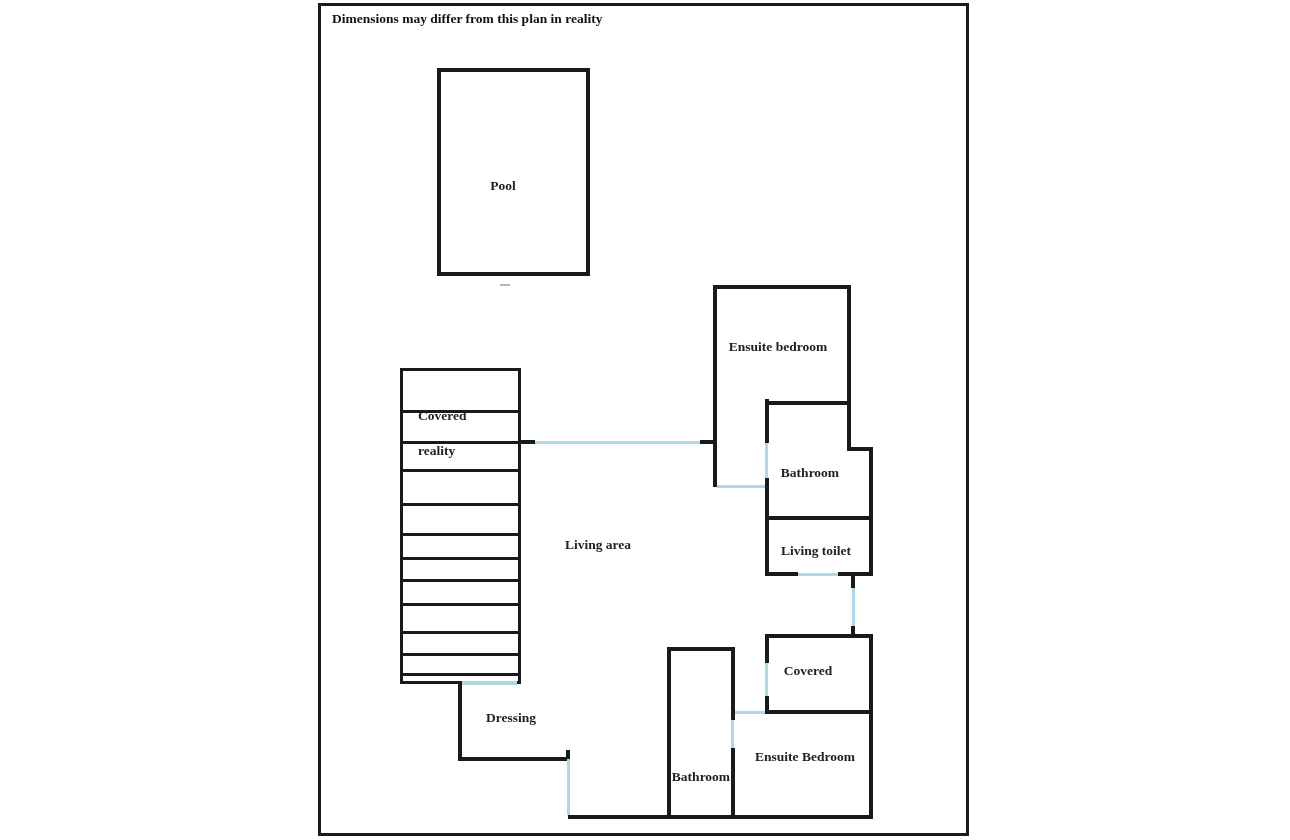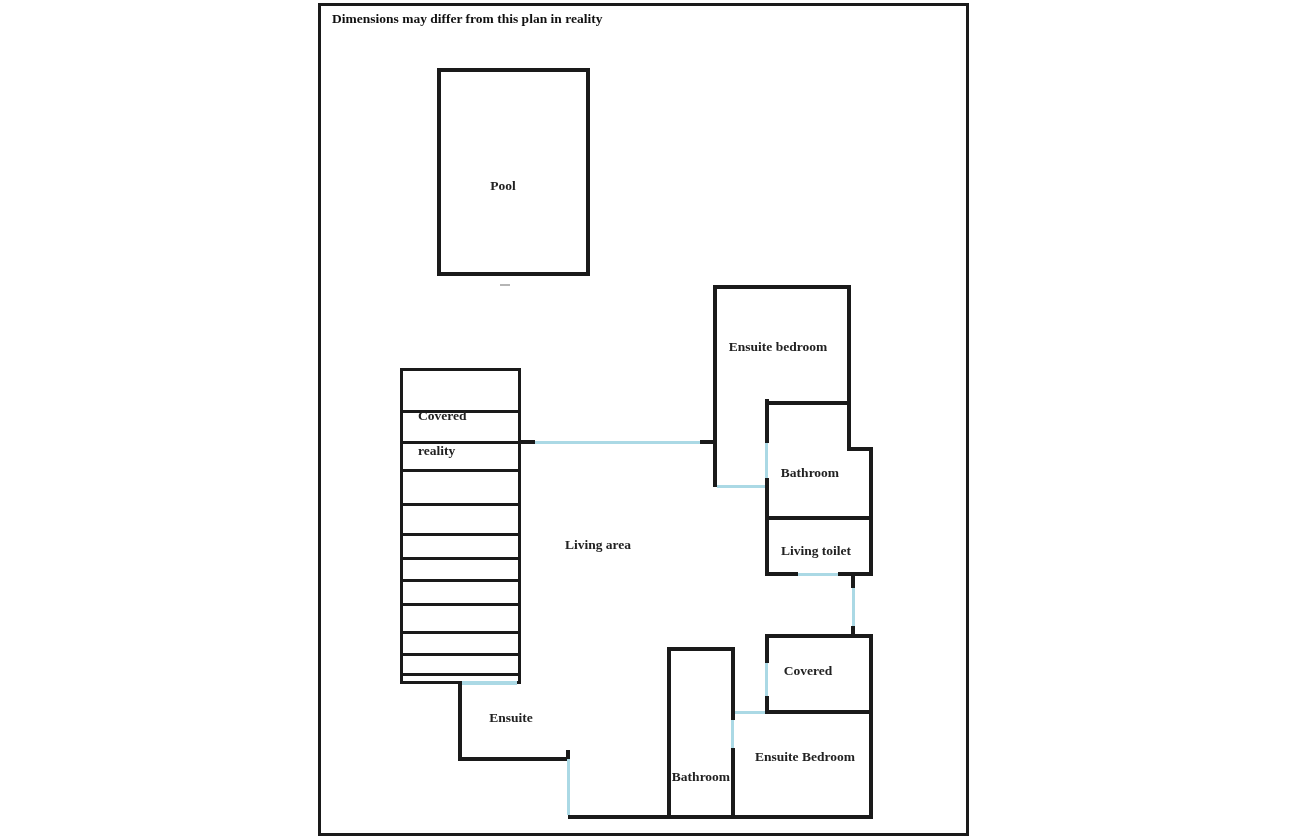--- a/index.html
+++ b/index.html
@@ -104,15 +104,15 @@
   <div class="w" style="left:667px;top:647px;width:68px;height:4px;"></div>
   <div class="w" style="left:731px;top:647px;width:4px;height:73px;"></div>
   <div class="c" style="left:731px;top:720px;width:3px;height:28px;"></div>
   <div class="w" style="left:731px;top:748px;width:4px;height:71px;"></div>
   <div class="lbl center" style="left:701px;top:777px;">Bathroom</div>
 
   <div class="w" style="left:458px;top:682px;width:4px;height:79px;"></div>
   <div class="w" style="left:458px;top:757px;width:112px;height:4px;"></div>
   <div class="w" style="left:566px;top:750px;width:4px;height:9px;"></div>
   <div class="c" style="left:567px;top:759px;width:3px;height:56px;"></div>
-  <div class="lbl center" style="left:511px;top:718px;">Ensuite</div>
+  <div class="lbl center" style="left:511px;top:718px;">Dressing</div>
 
 </div>
 
 </body></html>

